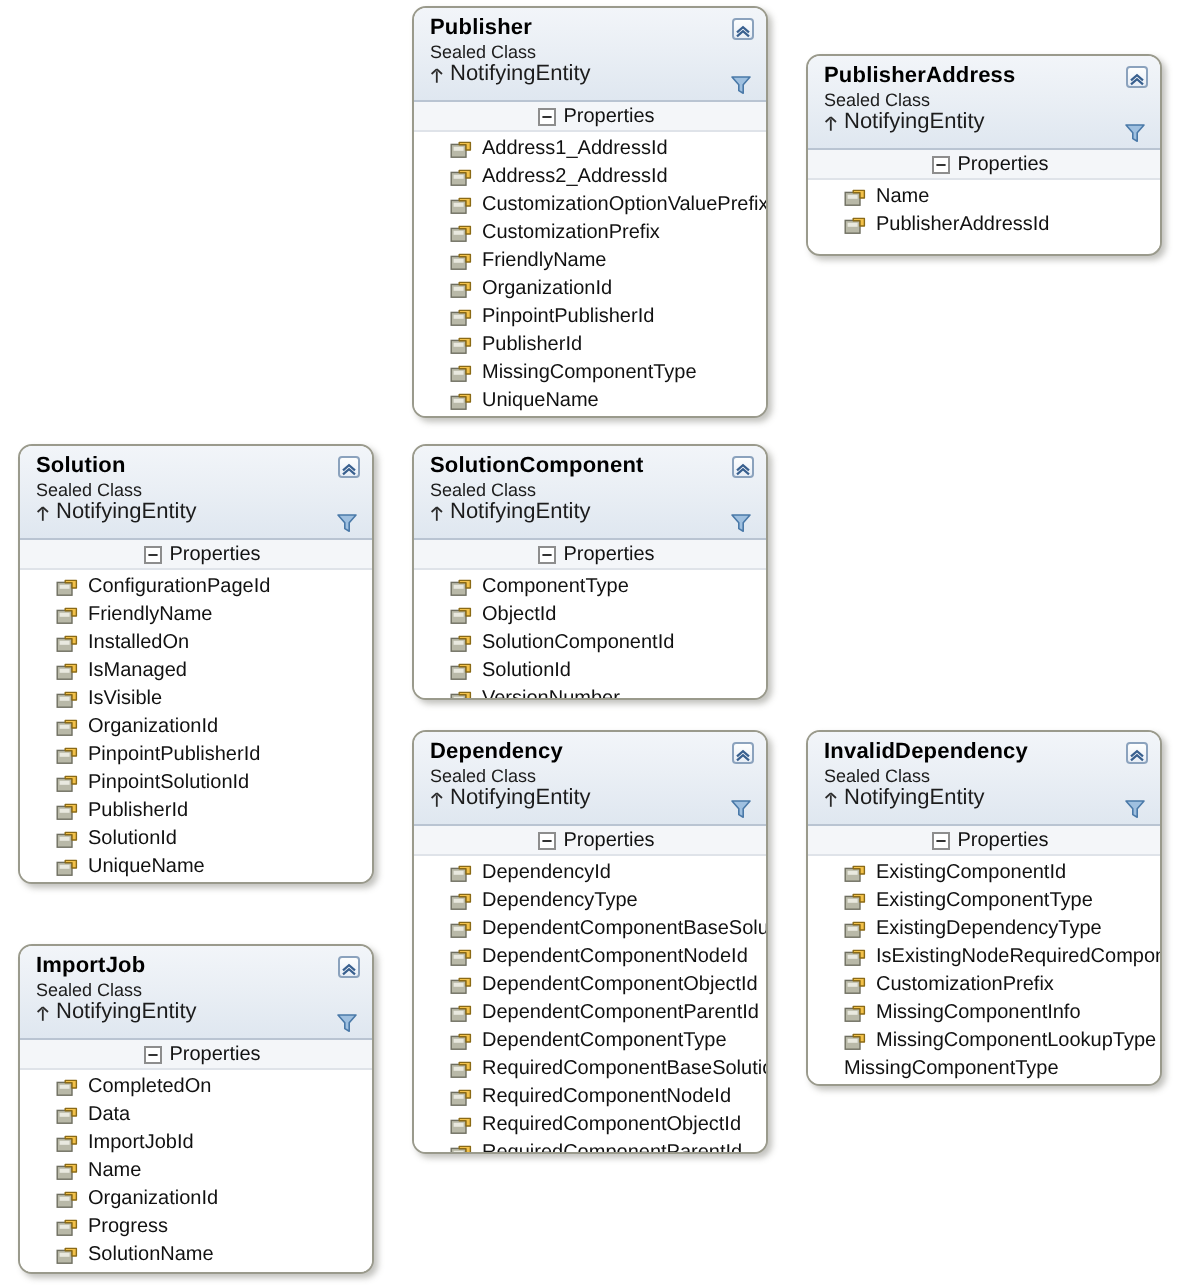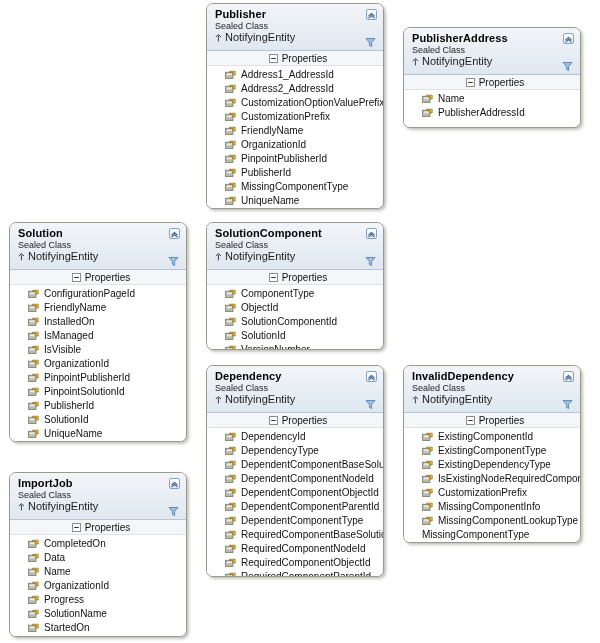--- a/index.html
+++ b/index.html
@@ -895,20 +895,30 @@
           <span class="member-name">Data</span>
         </li>
         <li class="member">
           <span class="prop-icon">
             <svg width="11" height="11" viewBox="0 0 11 11">
               <rect x="0.6" y="2.2" width="7.4" height="6.4" fill="#b9b9a8" stroke="#6e6e60" stroke-width="0.7"></rect>
               <rect x="1.8" y="3.4" width="5.0" height="2.0" fill="#e9e9df"></rect>
               <path d="M4.6 1.2 L10.2 1.2 L10.2 5.0 L8.0 5.0 L8.0 2.4 L4.6 2.4 Z" fill="#f2c14a" stroke="#8a6a16" stroke-width="0.7" stroke-linejoin="round"></path>
             </svg>
           </span>
+          <span class="member-name">ImportJobId</span>
+        </li>
+        <li class="member">
+          <span class="prop-icon">
+            <svg width="11" height="11" viewBox="0 0 11 11">
+              <rect x="0.6" y="2.2" width="7.4" height="6.4" fill="#b9b9a8" stroke="#6e6e60" stroke-width="0.7"></rect>
+              <rect x="1.8" y="3.4" width="5.0" height="2.0" fill="#e9e9df"></rect>
+              <path d="M4.6 1.2 L10.2 1.2 L10.2 5.0 L8.0 5.0 L8.0 2.4 L4.6 2.4 Z" fill="#f2c14a" stroke="#8a6a16" stroke-width="0.7" stroke-linejoin="round"></path>
+            </svg>
+          </span>
           <span class="member-name">Name</span>
         </li>
         <li class="member">
           <span class="prop-icon">
             <svg width="11" height="11" viewBox="0 0 11 11">
               <rect x="0.6" y="2.2" width="7.4" height="6.4" fill="#b9b9a8" stroke="#6e6e60" stroke-width="0.7"></rect>
               <rect x="1.8" y="3.4" width="5.0" height="2.0" fill="#e9e9df"></rect>
               <path d="M4.6 1.2 L10.2 1.2 L10.2 5.0 L8.0 5.0 L8.0 2.4 L4.6 2.4 Z" fill="#f2c14a" stroke="#8a6a16" stroke-width="0.7" stroke-linejoin="round"></path>
             </svg>
           </span>

